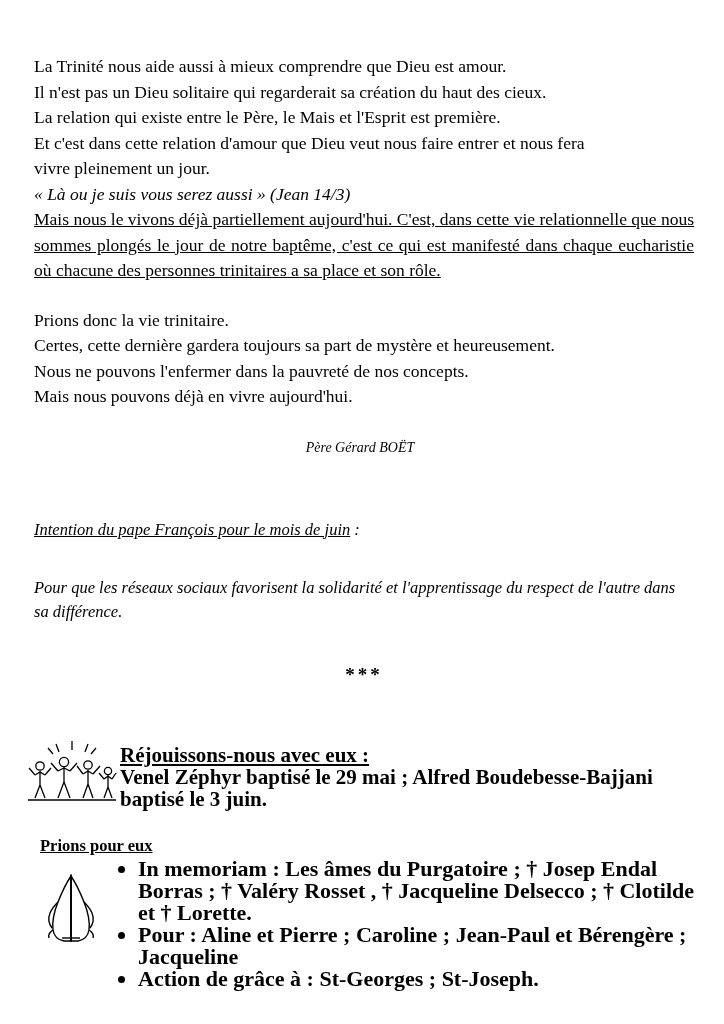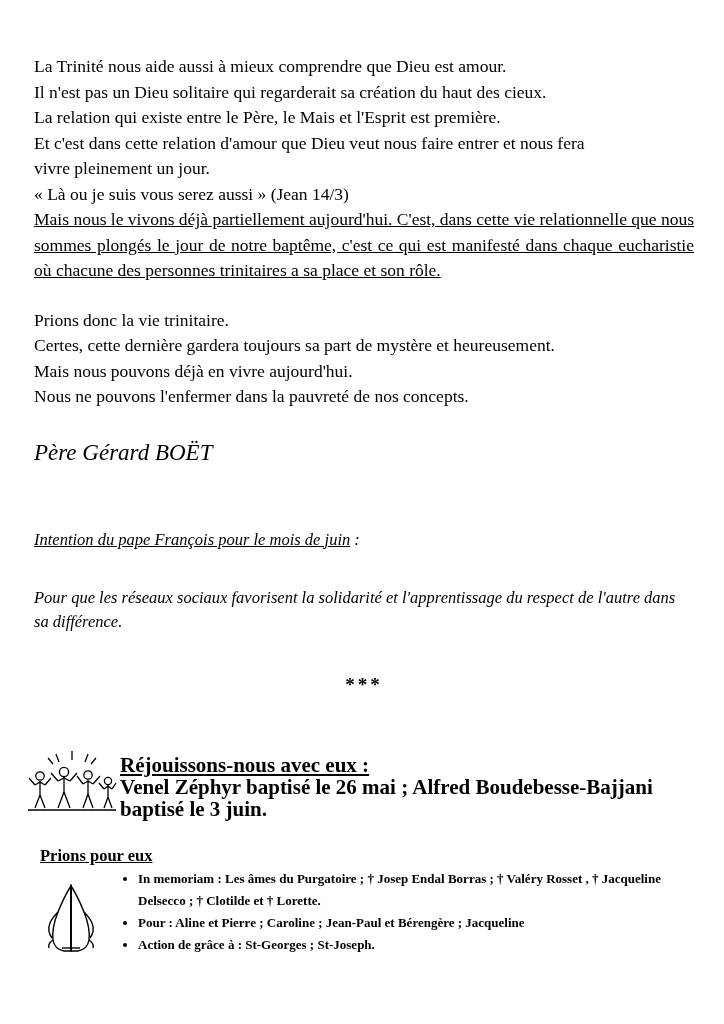--- a/index.html
+++ b/index.html
@@ -30,35 +30,36 @@
   }
   p {
     margin: 0;
   }
   .body-line {
     font-size: 17.5px;
     line-height: 25.5px;
     white-space: nowrap;
   }
   .italic {
+    font-style: italic;
   }
   .just-block {
     font-size: 17.5px;
     line-height: 25.5px;
     text-align: justify;
     margin-top: 0;
     text-decoration: underline;
   }
   .spacer-24 { height: 24px; }
   .spacer-30 { height: 30px; }
   .spacer-40 { height: 40px; }
   .signature {
-    font-size: 23px;
-    font-style: italic;
-    text-align: left;
+    font-size: 14px;
+    font-style: italic;
+    text-align: center;
     padding-right: 8px;
   }
   .intention-head {
     font-size: 16.5px;
     font-style: italic;
     line-height: 24px;
   }
   .intention-head .u {
     text-decoration: underline;
   }
@@ -94,21 +95,21 @@
     text-decoration: underline;
     margin-left: 6px;
   }
   .pray-row {
     position: relative;
     min-height: 90px;
   }
   ul.pray-list {
     margin: 2px 0 16px 0;
     padding-left: 104px;
-    font-size: 13px;
+    font-size: 22px;
     font-weight: bold;
     line-height: 22px;
     list-style: disc;
   }
   ul.pray-list li {
     margin-bottom: 0px;
     width: 570px;
   }
   .icon-celebrate {
     position: absolute;
@@ -141,22 +142,22 @@
 
     <p class="body-line italic">« Là ou je suis vous serez aussi » (Jean 14/3)</p>
 
     <p class="just-block">Mais nous le vivons déjà partiellement aujourd'hui. C'est, dans cette vie relationnelle que nous sommes plongés le jour de notre baptême, c'est ce qui est manifesté dans chaque eucharistie où chacune des personnes trinitaires a sa place et son rôle.</p>
 
     <div class="spacer-24"></div>
 
     <div>
       <p class="body-line">Prions donc la vie trinitaire.</p>
       <p class="body-line">Certes, cette dernière gardera toujours sa part de mystère et heureusement.</p>
+      <p class="body-line">Nous ne pouvons l'enfermer dans la pauvreté de nos concepts.</p>
       <p class="body-line">Mais nous pouvons déjà en vivre aujourd'hui.</p>
-      <p class="body-line">Nous ne pouvons l'enfermer dans la pauvreté de nos concepts.</p>
     </div>
 
     <div class="spacer-30"></div>
 
     <p class="signature">Père Gérard BOËT</p>
 
     <div class="spacer-40"></div>
     <div style="height:22px"></div>
 
     <p class="intention-head"><span class="u">Intention du pape François pour le mois de juin</span><span> :</span></p>
@@ -185,21 +186,21 @@
           <path d="M62 32 L62 46 M57 36 L62 33 L67 36 M62 46 L57 60 M62 46 L67 60"></path>
           <path d="M57 36 L51 28 M67 36 L74 28"></path>
           <circle cx="82" cy="33" r="3.6"></circle>
           <path d="M82 37 L82 49 M78 41 L82 38 L86 41 M82 49 L78 60 M82 49 L86 60"></path>
           <path d="M78 41 L73 35 M86 41 L90 35"></path>
           <path d="M2 62 L90 62"></path>
         </g>
       </svg>
       <div class="rejoice-text">
         <span class="u">Réjouissons-nous avec eux :</span><br>
-        <span>Venel Zéphyr baptisé le 26 mai ; Alfred Boudebesse-Bajjani baptisé le 3 juin.</span>
+        <span>Venel Zéphyr baptisé le 29 mai ; Alfred Boudebesse-Bajjani baptisé le 3 juin.</span>
       </div>
     </div>
 
     <div style="height:26px"></div>
 
     <p class="pray-head">Prions pour eux</p>
 
     <div class="pray-row">
       <svg class="icon-pray" viewBox="0 0 62 72" aria-hidden="true">
         <g stroke="#000" stroke-width="1.4" fill="none">

